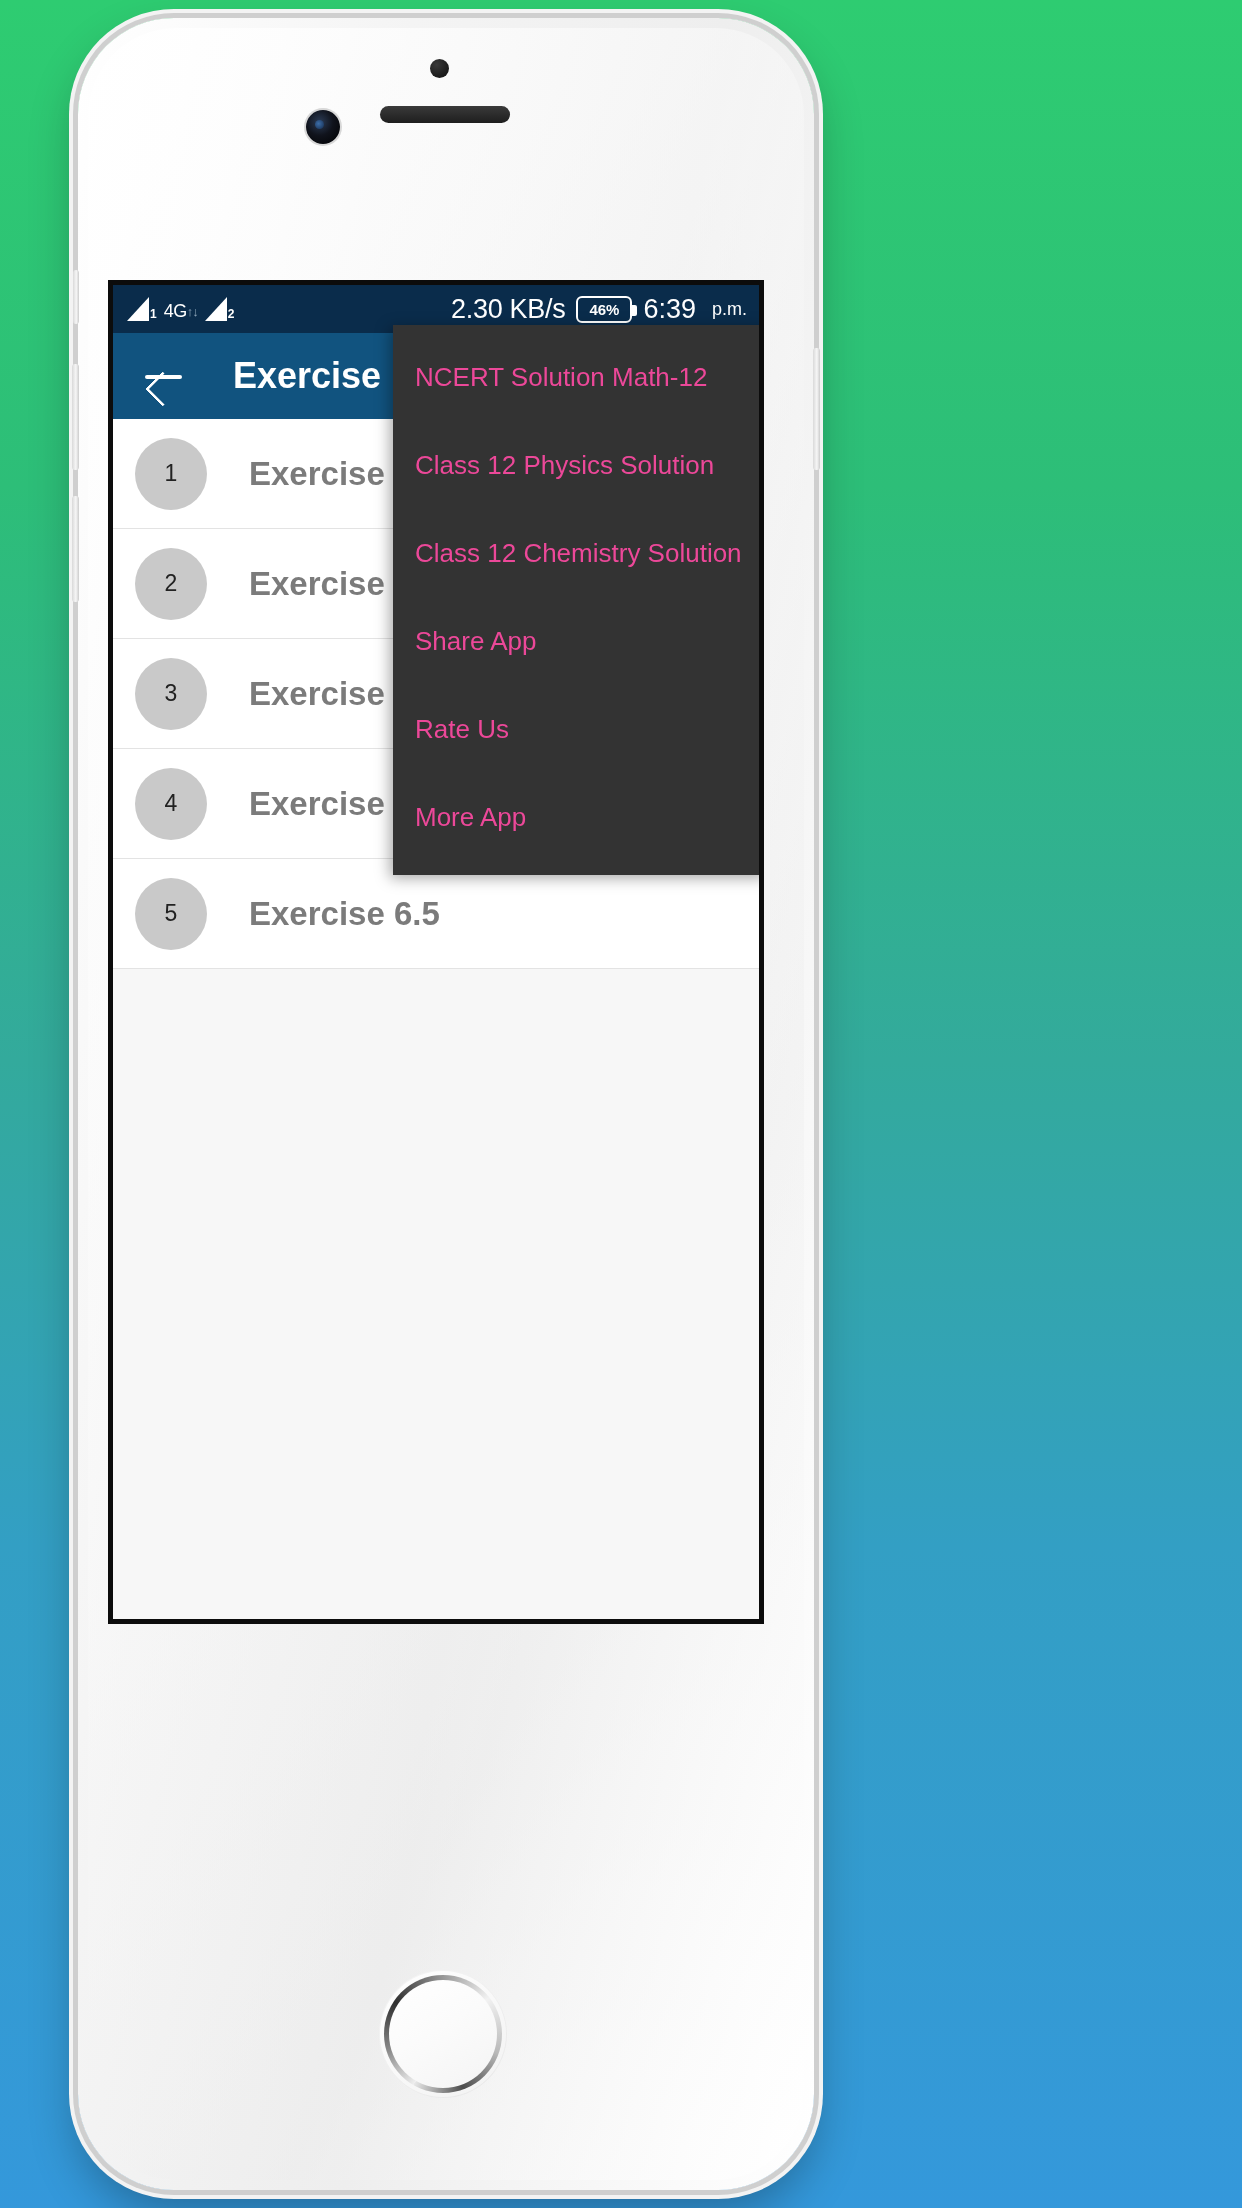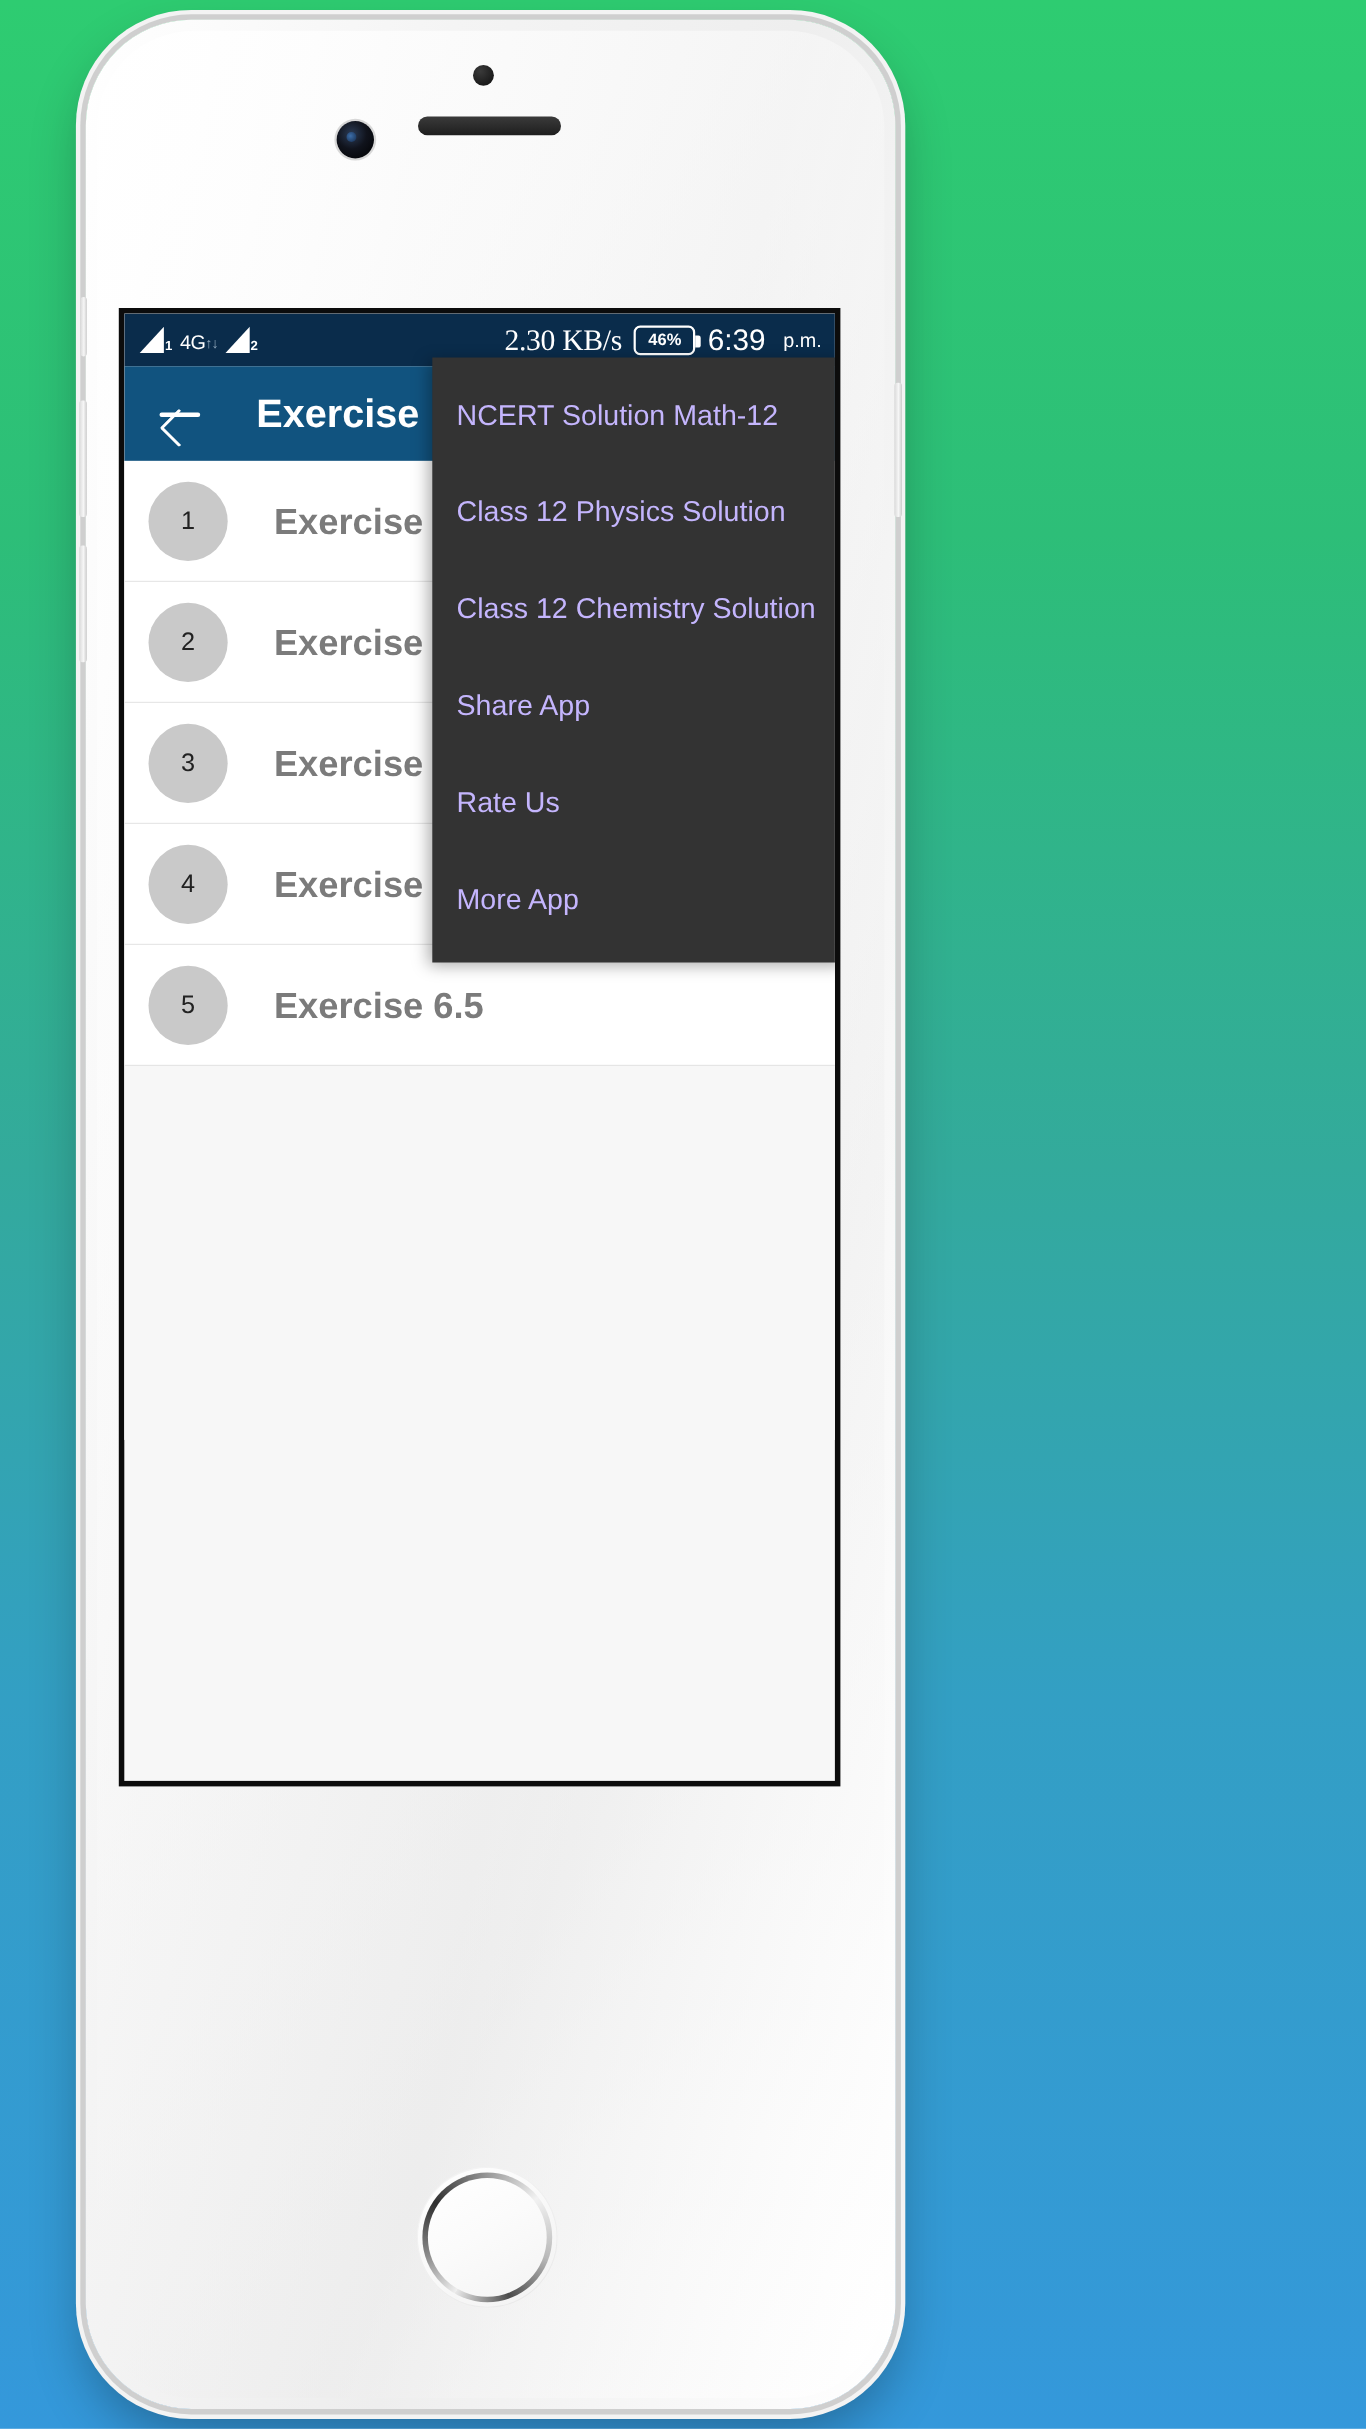--- a/index.html
+++ b/index.html
@@ -124,21 +124,21 @@
   .sb-sub { font-size: 12px; line-height: 1; margin-left: 1px; margin-bottom: 1px; font-weight: bold; }
   .netlabel { display: flex; flex-direction: row; align-items: center; margin: 0 2px 1px 2px; }
   .netlabel .g4 { font-size: 18px; line-height: 17px; letter-spacing: -0.5px; }
   .netlabel .arrows { font-size: 13px; line-height: 11px; color: #8fa7bb; letter-spacing: -1px; }
   .sb-right {
     margin-left: auto;
     display: flex;
     align-items: center;
     gap: 11px;
   }
-  .speed { font-size: 27px; letter-spacing: -0.3px; font-family: Liberation Serif, serif; }
+  .speed { font-size: 27px; letter-spacing: -0.3px; }
   .battery {
     position: relative;
     width: 56px; height: 27px;
     border: 2.5px solid #ffffff;
     border-radius: 6px;
     display: flex; align-items: center; justify-content: center;
     font-size: 15px; font-weight: bold;
   }
   .battery::after {
     content: ""; position: absolute; right: -7px; top: 7px;
@@ -220,21 +220,21 @@
     width: 376px;
     background: #333333;
     box-shadow: -3px 3px 14px rgba(0,0,0,0.35);
     padding: 8px 0 14px 0;
   }
   .menu-item {
     padding: 0 0 0 22px;
     height: 88px;
     display: flex;
     align-items: center;
-    color: #c4b5fd;
+    color: #ec4899;
     font-size: 26px;
     white-space: nowrap;
   }
 </style>
 </head>
 <body>
 
 <div class="device">
   <div class="device-inner-sheen"></div>
 

